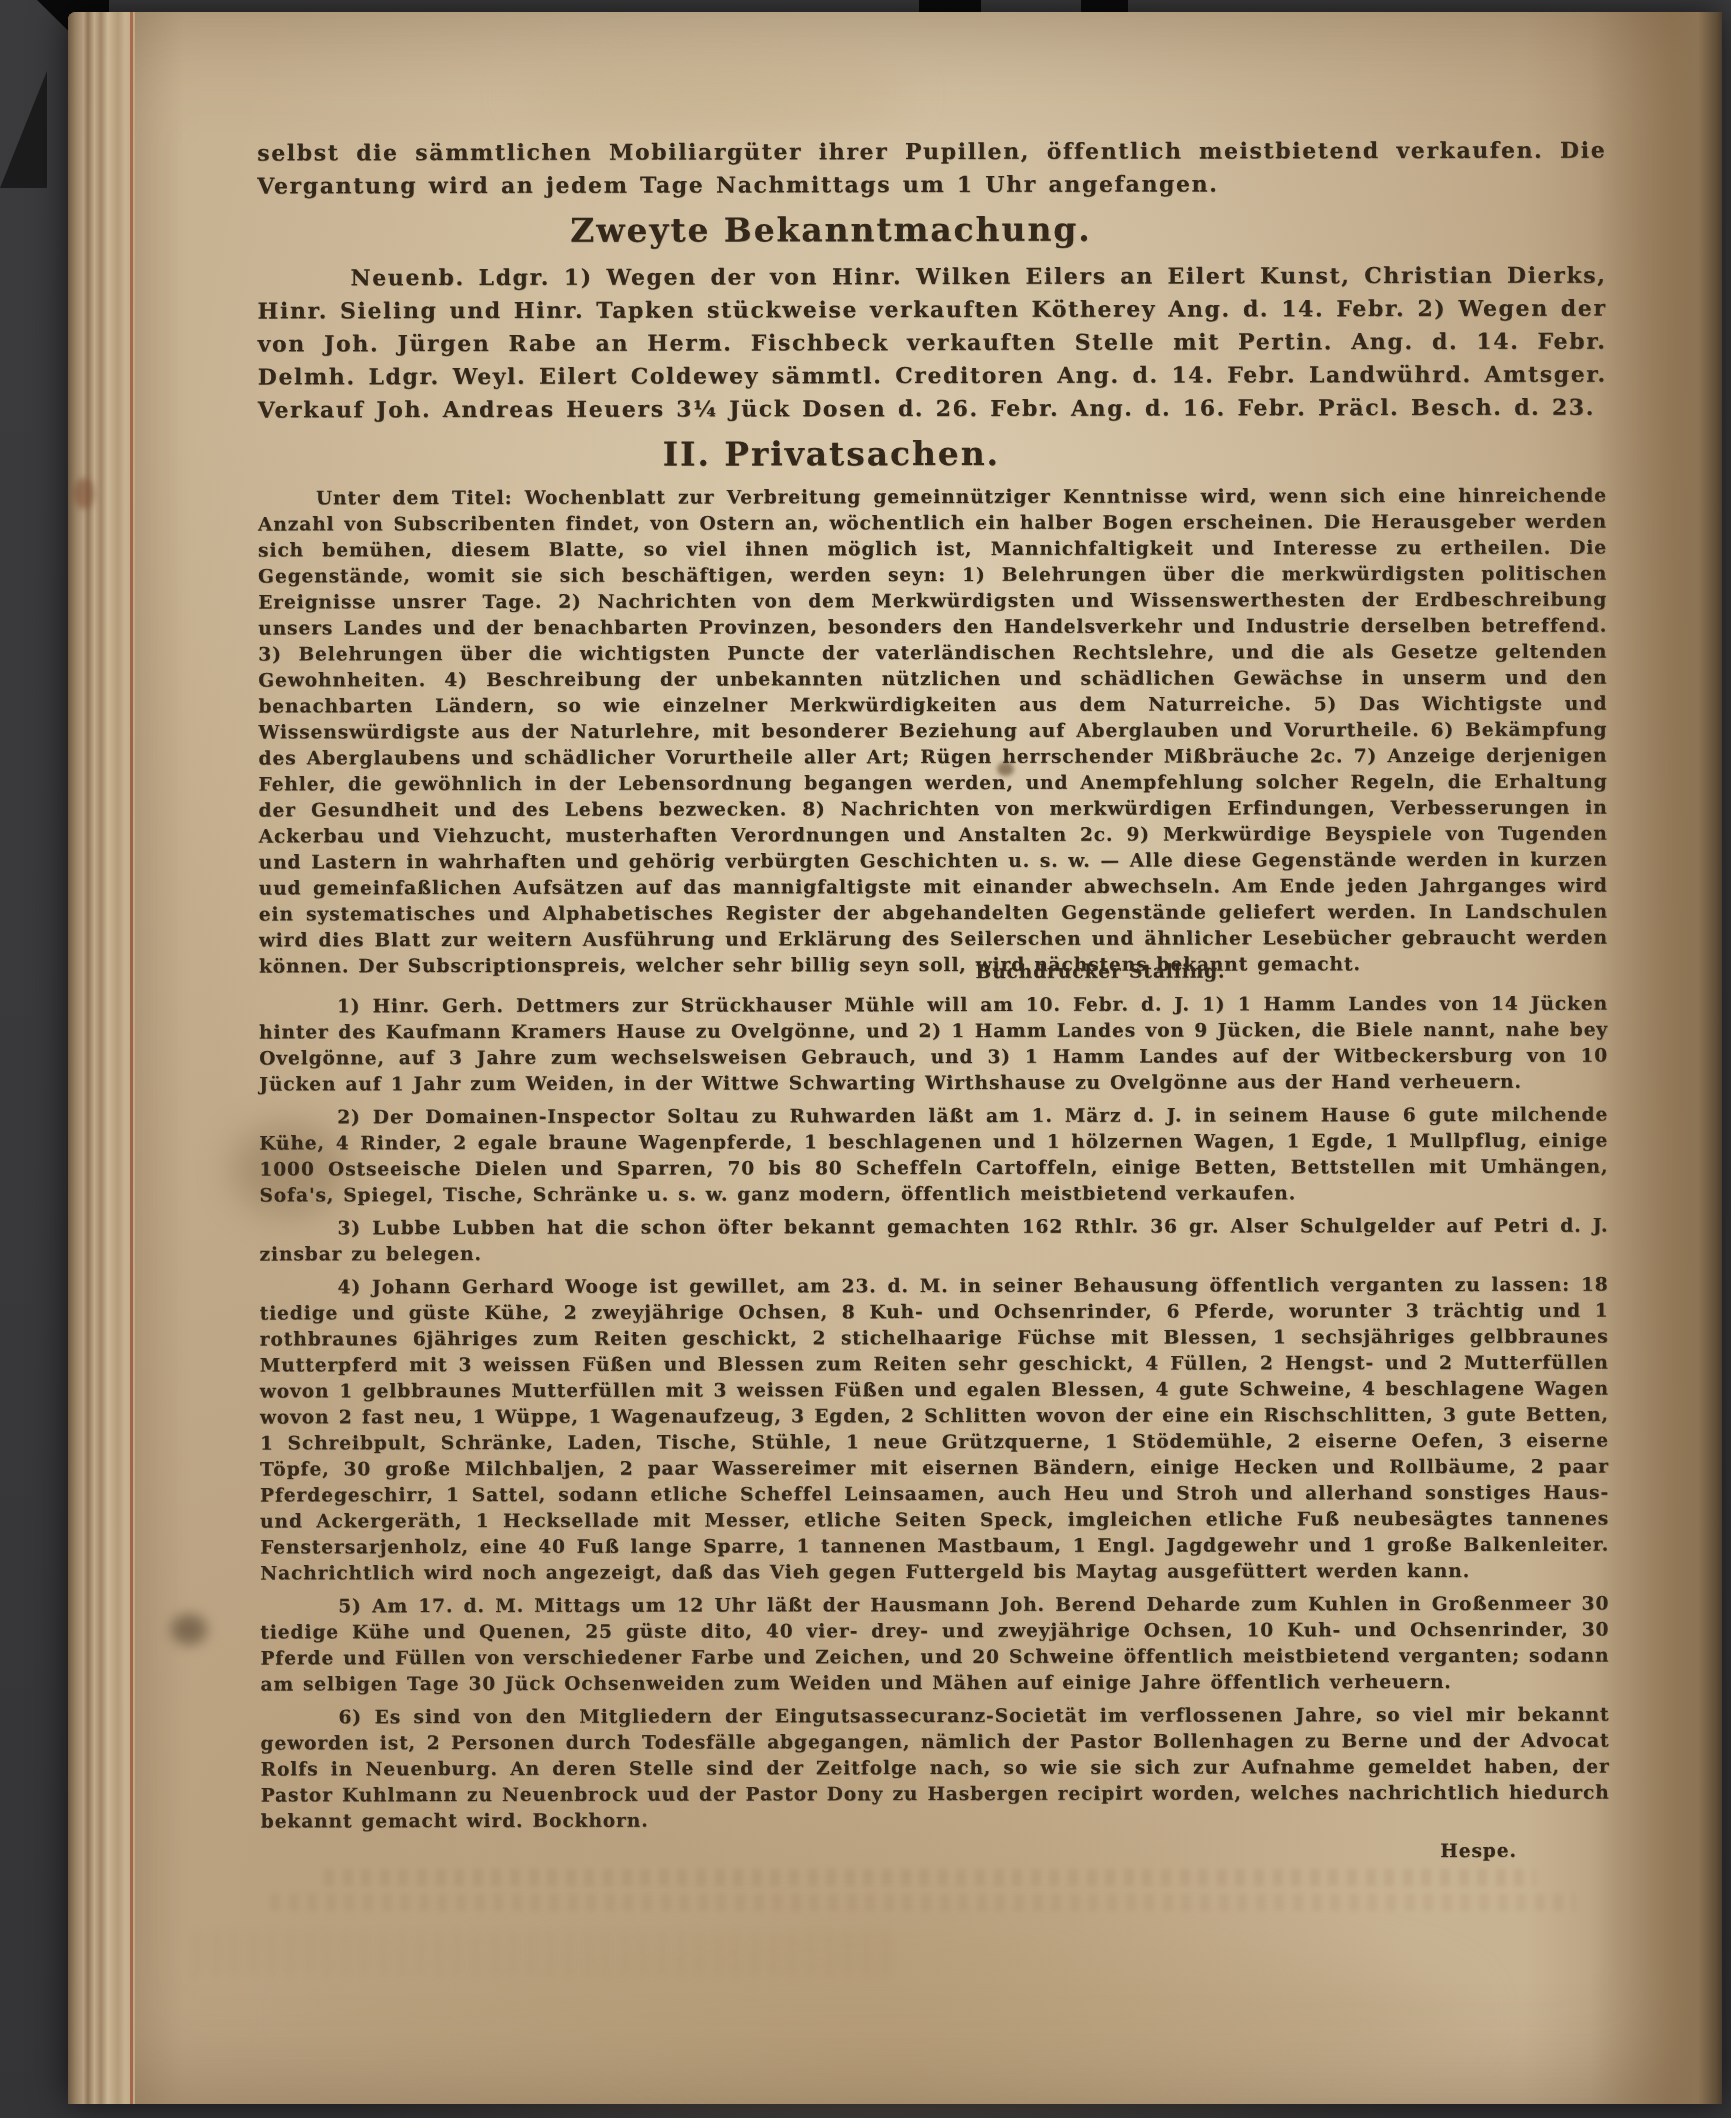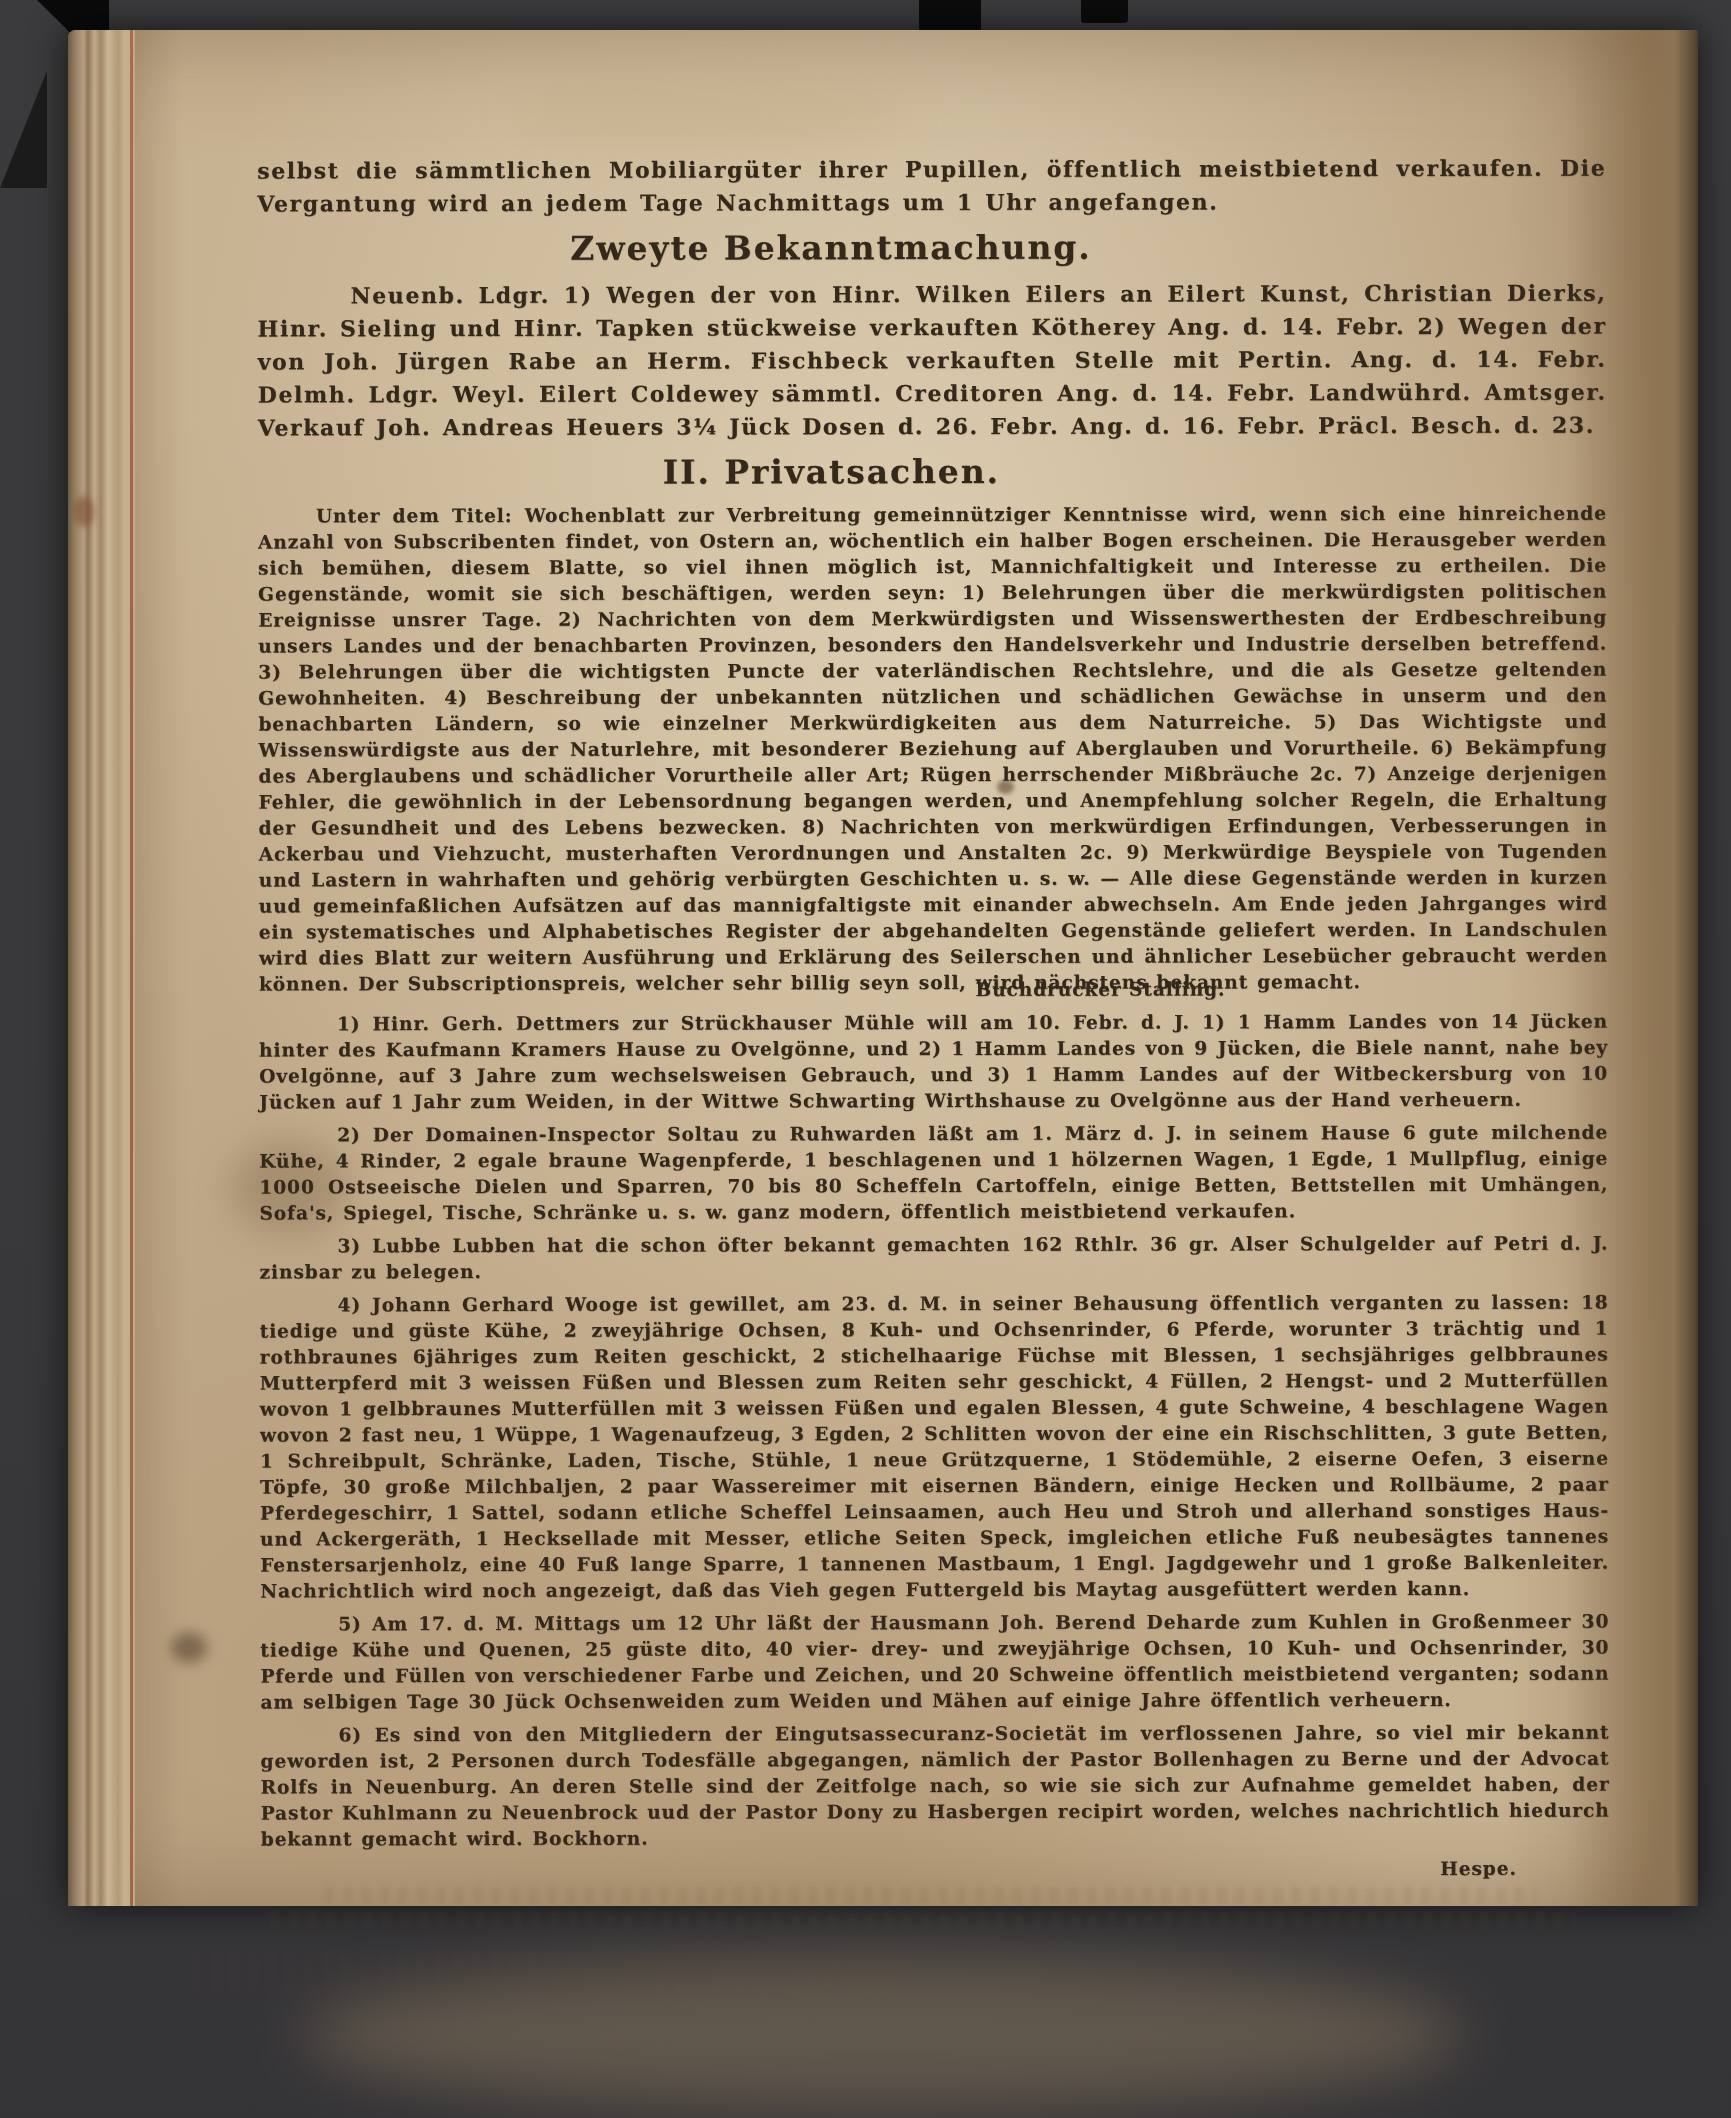--- a/index.html
+++ b/index.html
@@ -1,29 +1,29 @@
 <!DOCTYPE html>
 <html style="font-size:12.4px"><head>
 <meta charset="utf-8">
 <style>
   html,body{margin:0;padding:0;background:#2e2d2f;}
   #canvas{position:relative;width:1732px;height:2119px;overflow:hidden;
     background:linear-gradient(180deg,#3b3a3c 0%,#39383a 55%,#343336 100%);
     font-family:"DejaVu Serif",serif;}
   
-  #page{position:absolute;left:68px;top:30px;width:1630px;height:1876px;
+  #page{position:absolute;left:68px;top:12px;width:1630px;height:2092px;
     background-color:#c7b292;
     background-image:
       radial-gradient(ellipse at 52% 30%, rgba(238,226,200,0.60), rgba(238,226,200,0) 62%),
       radial-gradient(ellipse at 15% 90%, rgba(150,118,82,0.30), rgba(150,118,82,0) 55%),
       radial-gradient(ellipse at 90% 10%, rgba(148,118,84,0.28), rgba(148,118,84,0) 50%),
       radial-gradient(ellipse at 50% 99%, rgba(173,143,104,0.35), rgba(173,143,104,0) 45%),
       linear-gradient(90deg, rgba(108,82,55,0.45) 0%, rgba(108,82,55,0) 7%, rgba(108,82,55,0) 88%, rgba(124,96,64,0.45) 100%);
     box-shadow: inset 0 0 109px rgba(92,66,40,0.45), 0 0 36px rgba(0,0,0,0.65);
-    border-radius:7.8px 3.1px 0 0;}
+    border-radius:7.8px 3.1px 0 0;padding-left:24px;}
   
   #spine{position:absolute;left:0;top:0;width:67px;height:100%;
     background:linear-gradient(90deg,
       #6d5a43 0px,#9a8264 7.8px,#b7a084 15.5px,#8f7557 20px,
       #c2ad8d 26.4px,#a18666 33px,#cdb997 40px,#b49a78 50px,
       #c8b392 57px,#bfa987 67px);
     opacity:.95;border-radius:7.8px 0 0 0;}
   #spine-line{position:absolute;left:62px;top:0;width:3.1px;height:100%;
     background:linear-gradient(180deg,#a35538 0%,#8f4a32 40%,#9a5036 100%);opacity:.75;}
   

